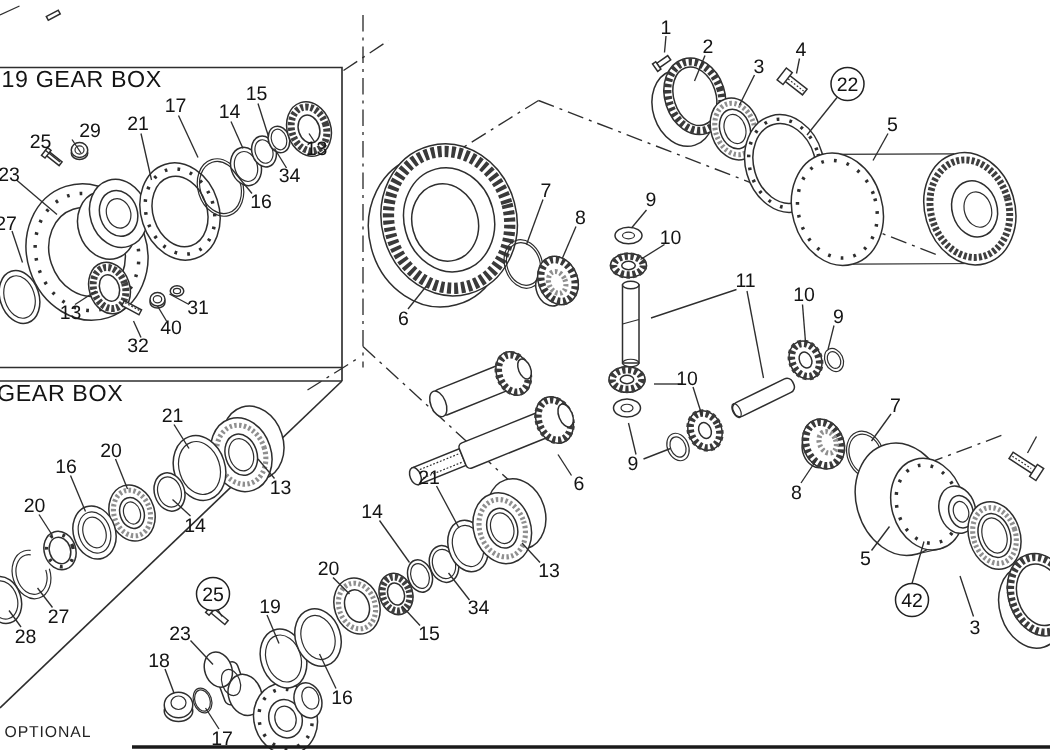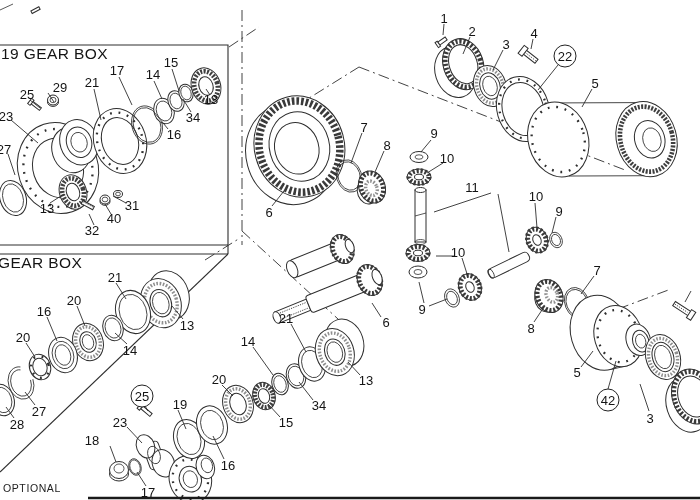--- a/index.html
+++ b/index.html
@@ -489,21 +489,21 @@
       <span class="callout" style="left: 115px; top: 277px;">21</span>
       <span class="callout" style="left: 74px; top: 300px;">20</span>
       <span class="callout" style="left: 44px; top: 311px;">16</span>
       <span class="callout" style="left: 23px; top: 337px;">20</span>
       <span class="callout" style="left: 187px; top: 325px;">13</span>
       <span class="callout" style="left: 130px; top: 350px;">14</span>
       <span class="callout" style="left: 39px; top: 411px;">27</span>
       <span class="callout" style="left: 17px; top: 424px;">28</span>
       <span class="callout circled" style="left: 142px; top: 396px;">25</span>
       <span class="callout" style="left: 120px; top: 422px;">23</span>
-      <span class="callout" style="left: 92px; top: 440px;">18</span>
+      <span class="callout" style="left: 106px; top: 440px;">18</span>
       <span class="callout" style="left: 148px; top: 492px;">17</span>
       <span class="callout" style="left: 180px; top: 404px;">19</span>
       <span class="callout" style="left: 219px; top: 379px;">20</span>
       <span class="callout" style="left: 228px; top: 465px;">16</span>
       <span class="callout" style="left: 286px; top: 422px;">15</span>
       <span class="callout" style="left: 319px; top: 405px;">34</span>
       <span class="callout" style="left: 248px; top: 341px;">14</span>
       <span class="callout" style="left: 286px; top: 318px;">21</span>
       <span class="callout" style="left: 366px; top: 380px;">13</span>
       <span class="callout" style="left: 386px; top: 322px;">6</span>
@@ -511,21 +511,21 @@
       <span class="callout" style="left: 472px; top: 31px;">2</span>
       <span class="callout" style="left: 506px; top: 44px;">3</span>
       <span class="callout" style="left: 534px; top: 33px;">4</span>
       <span class="callout circled" style="left: 565px; top: 56px;">22</span>
       <span class="callout" style="left: 595px; top: 83px;">5</span>
       <span class="callout" style="left: 269px; top: 212px;">6</span>
       <span class="callout" style="left: 364px; top: 127px;">7</span>
       <span class="callout" style="left: 387px; top: 145px;">8</span>
       <span class="callout" style="left: 434px; top: 133px;">9</span>
       <span class="callout" style="left: 447px; top: 158px;">10</span>
-      <span class="callout" style="left: 472px; top: 187px;">11</span>
+      <span class="callout" style="left: 497px; top: 187px;">11</span>
       <span class="callout" style="left: 536px; top: 196px;">10</span>
       <span class="callout" style="left: 559px; top: 211px;">9</span>
       <span class="callout" style="left: 458px; top: 252px;">10</span>
       <span class="callout" style="left: 422px; top: 309px;">9</span>
       <span class="callout" style="left: 531px; top: 328px;">8</span>
       <span class="callout" style="left: 597px; top: 270px;">7</span>
       <span class="callout" style="left: 577px; top: 372px;">5</span>
       <span class="callout circled" style="left: 608px; top: 400px;">42</span>
       <span class="callout" style="left: 650px; top: 418px;">3</span>
       <span class="callout" style="left: 716px; top: 284px;">12</span>

